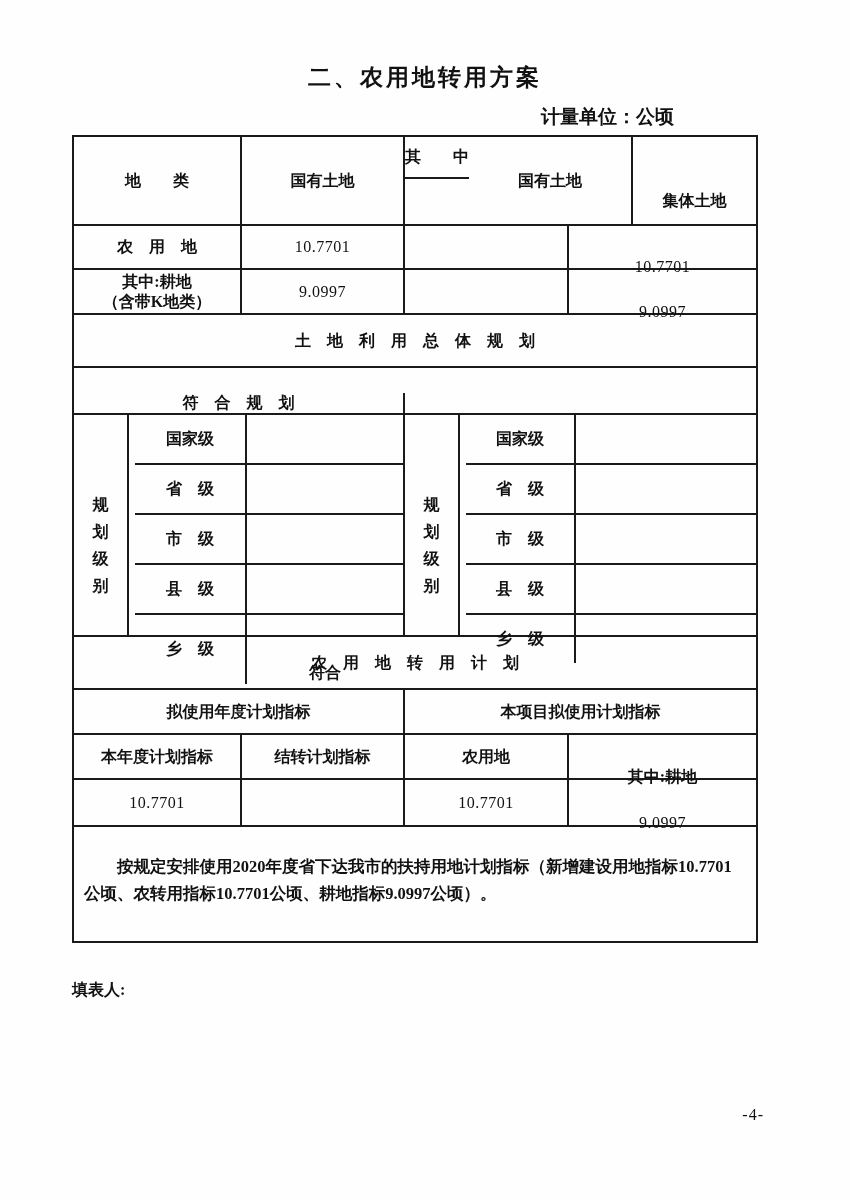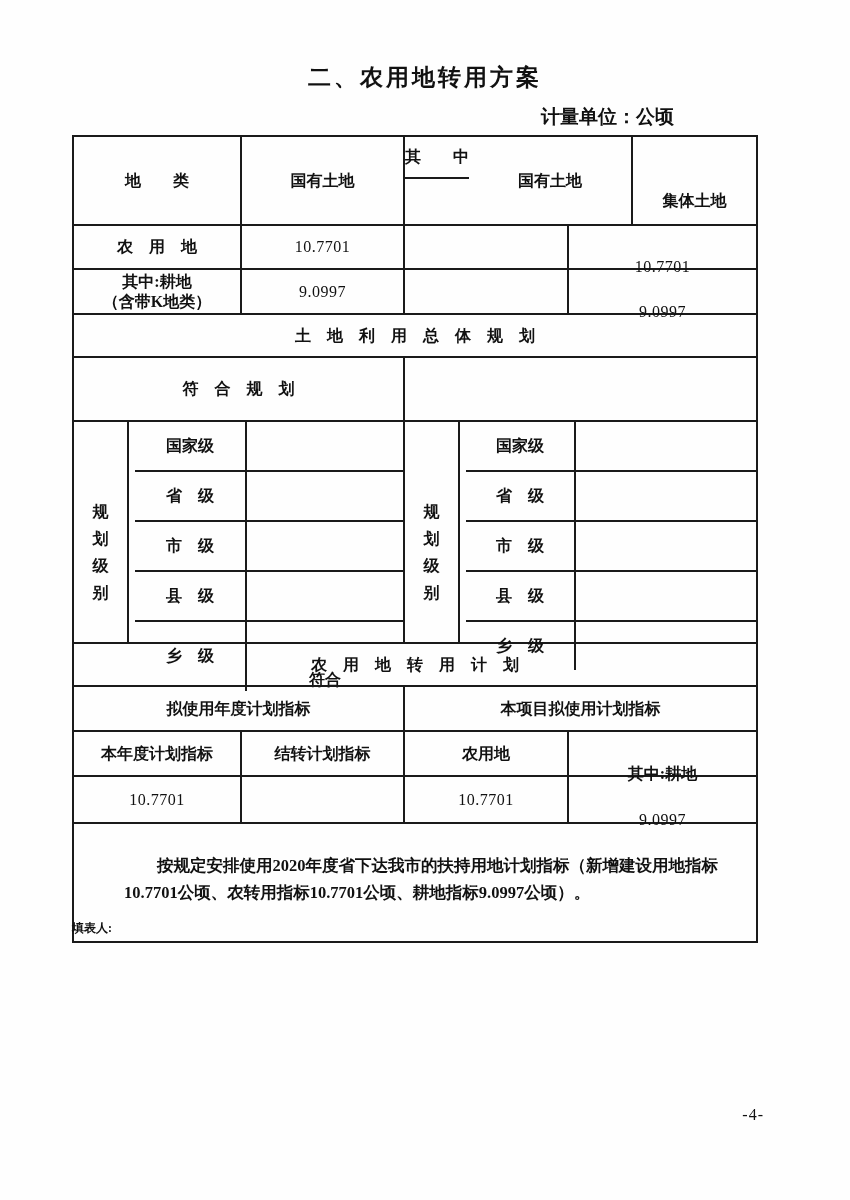--- a/index.html
+++ b/index.html
@@ -24,42 +24,42 @@
   }
   
   .form-table {
     position:absolute; left:72px; top:135px;
     width:686px; height:808px;
     border:2px solid #1a1a1a;
     display:flex; flex-direction:column;
     font-size:16px;
   }
   .trow { display:flex; border-bottom:2px solid #1a1a1a; flex-shrink:0; }
-  .trow:last-child { border-bottom:none;margin-left:40px; }
+  .trow:last-child { border-bottom:none; }
   .cell {
     display:flex; align-items:center; justify-content:center;
     text-align:center; border-right:2px solid #1a1a1a;
     font-weight:bold; line-height:1.25;
   }
   .cell.last { border-right:none; }
   .c1 { width:168px; } .c2 { width:163px; } .c3 { width:164px; } .c4 { flex:1;margin-top:40px; }
   .num { font-weight:normal; font-size:16px; letter-spacing:0.5px; }
   
   .r-header { height:89px; }
   .cgroup { flex:1; display:flex; flex-direction:row; }
   .cghead { height:42px; border-bottom:2px solid #1a1a1a;
             display:flex; align-items:center; justify-content:center; font-weight:bold; }
   .cgbottom { flex:1; display:flex; }
   .r-data { height:44px; }
   .r-data2 { height:45px; }
   .two-line { flex-direction:column; justify-content:center; }
   
-  .r-section { height:43px; }
+  .r-section { height:53px; }
   .r-section .cell { flex:1; border-right:none; }
-  .r-split { height:64px; }
+  .r-split { height:47px;align-items:flex-end; }
   .half-l { width:331px; }
   .half-r { flex:1; }
   
   .r-plan { height:222px; }
   .plan-half { display:flex; }
   .plan-half.left { width:331px; border-right:2px solid #1a1a1a; }
   .plan-half.right { flex:1; }
   .vcell { width:55px; border-right:2px solid #1a1a1a;
            display:flex; align-items:center; justify-content:center; }
   .vtext { width:18px; word-break:break-all; line-height:1.7;
@@ -79,22 +79,22 @@
   .r-note { flex:1; border-bottom:none; }
   .note-cell {
     flex:1; display:flex; align-items:center;
     padding:0 16px 6px 10px;
   }
   .note-text {
     font-size:16.5px; font-weight:bold; line-height:1.62;
     text-indent:2em; text-align:left; width:100%;
   }
   .filler-label {
-    position:absolute; left:72px; top:920px;
-    font-size:12px; font-weight:bold;
+    position:absolute; left:72px; top:980px;
+    font-size:16px; font-weight:bold;
   }
   .page-number {
     position:absolute; top:1106px; right:86px;
     font-size:16px; letter-spacing:1px;
   }
 </style>
 </head>
 <body>
 
 <div class="page">

